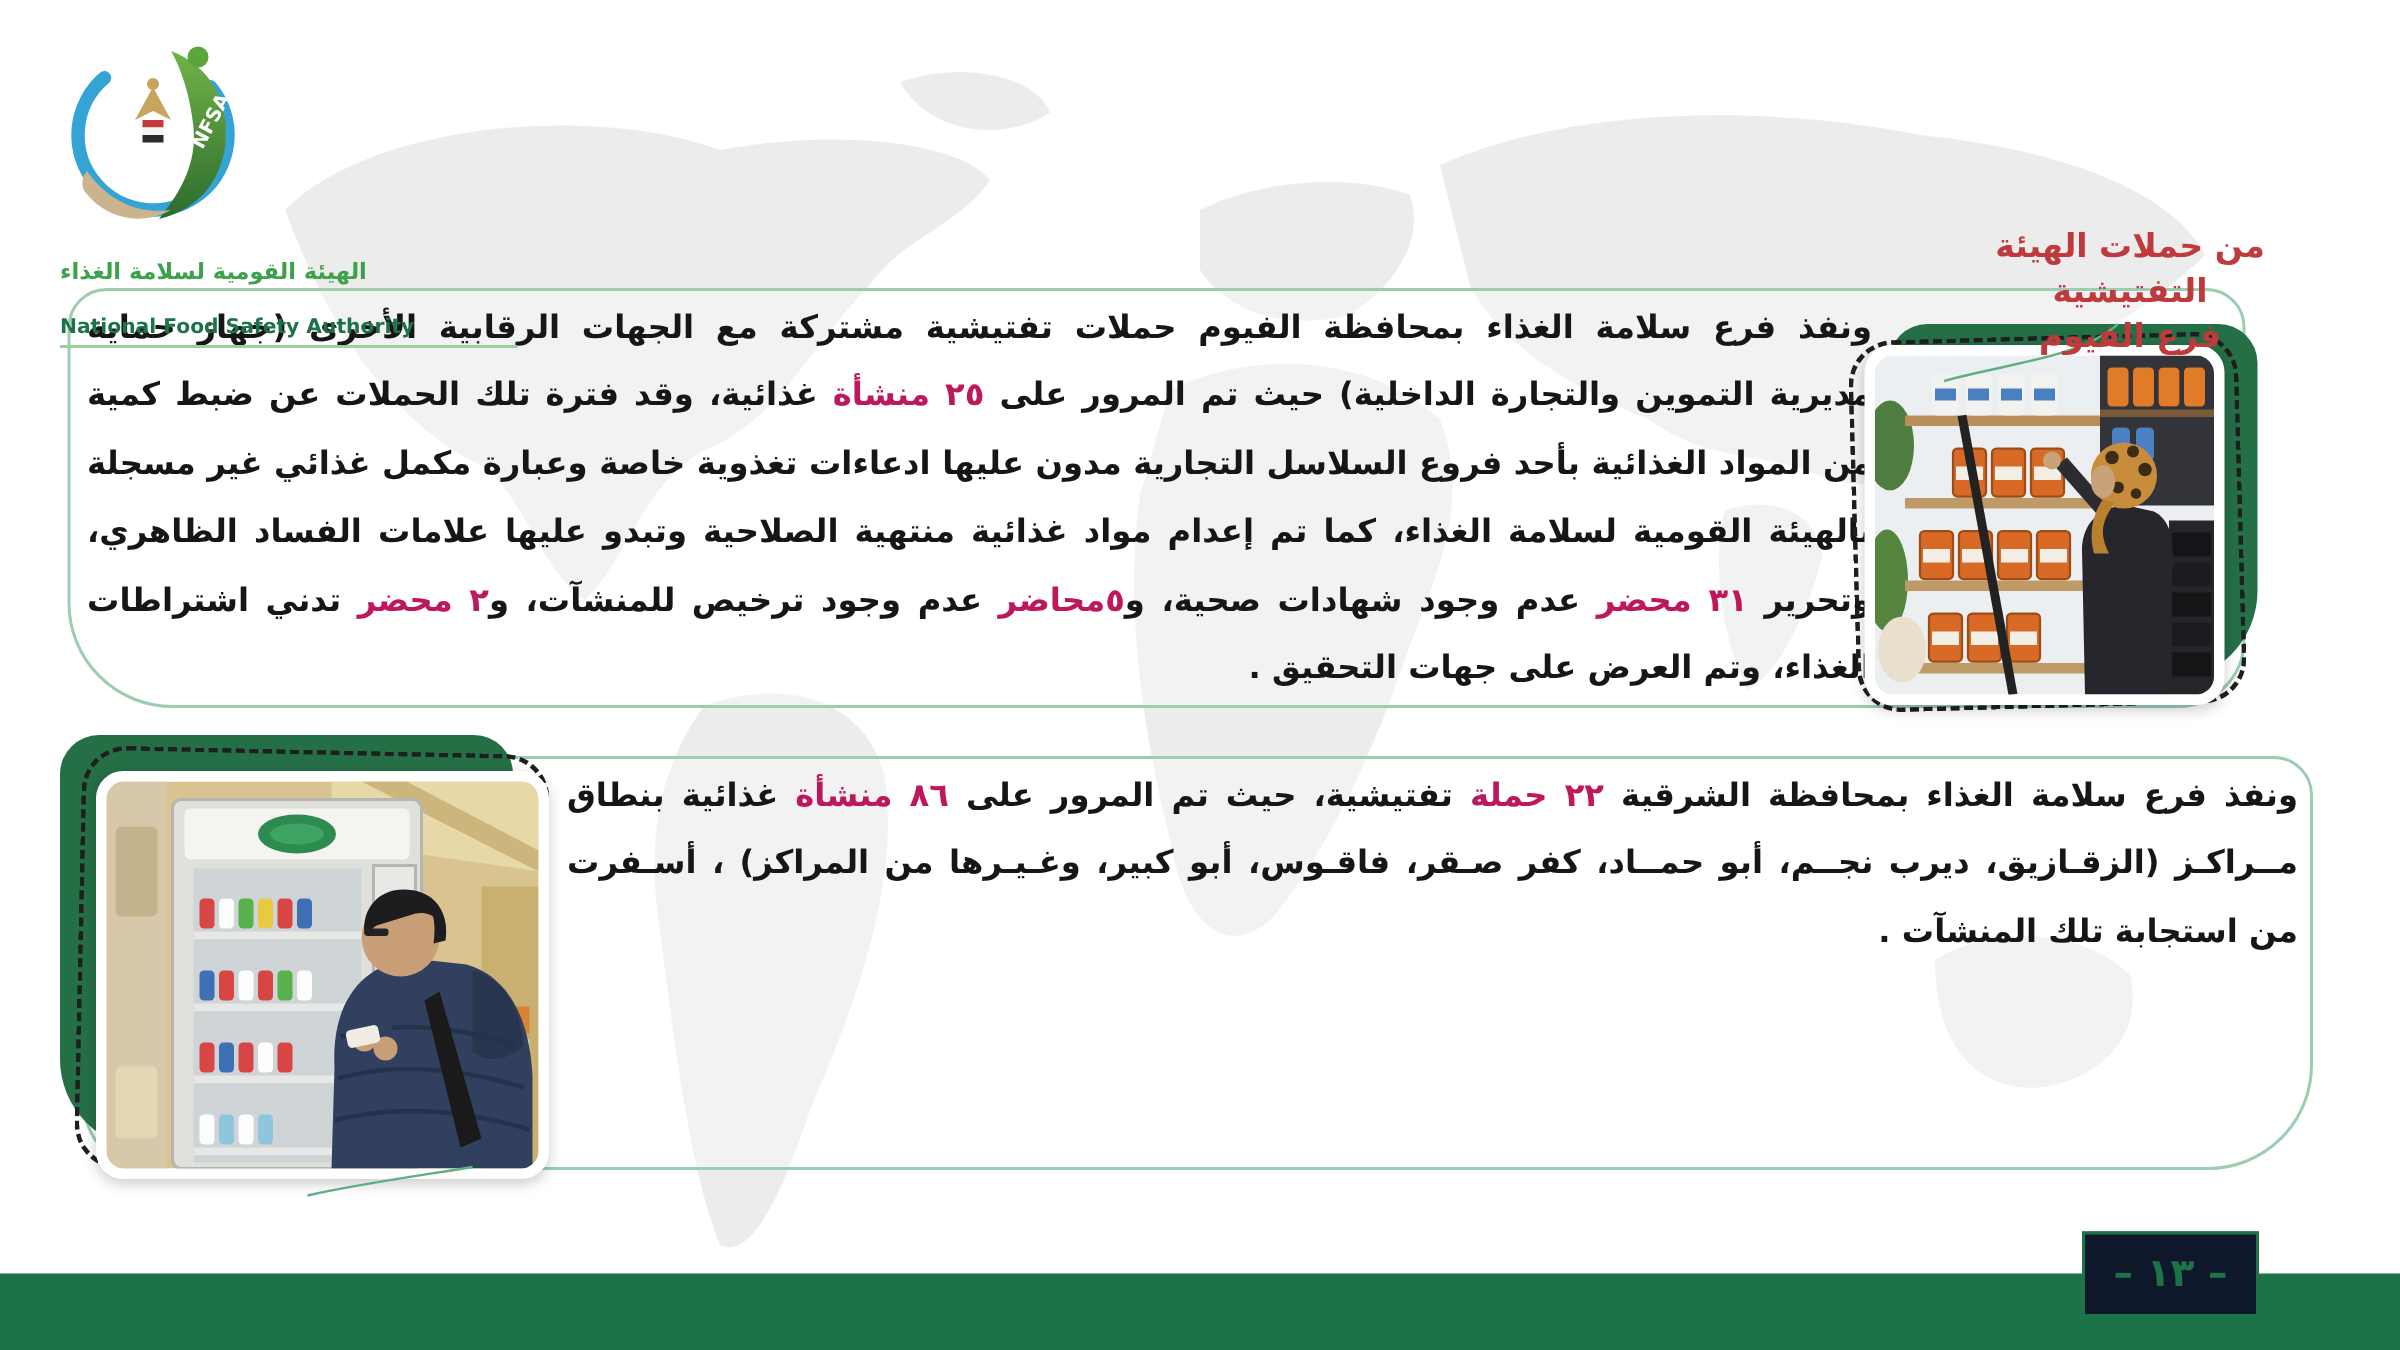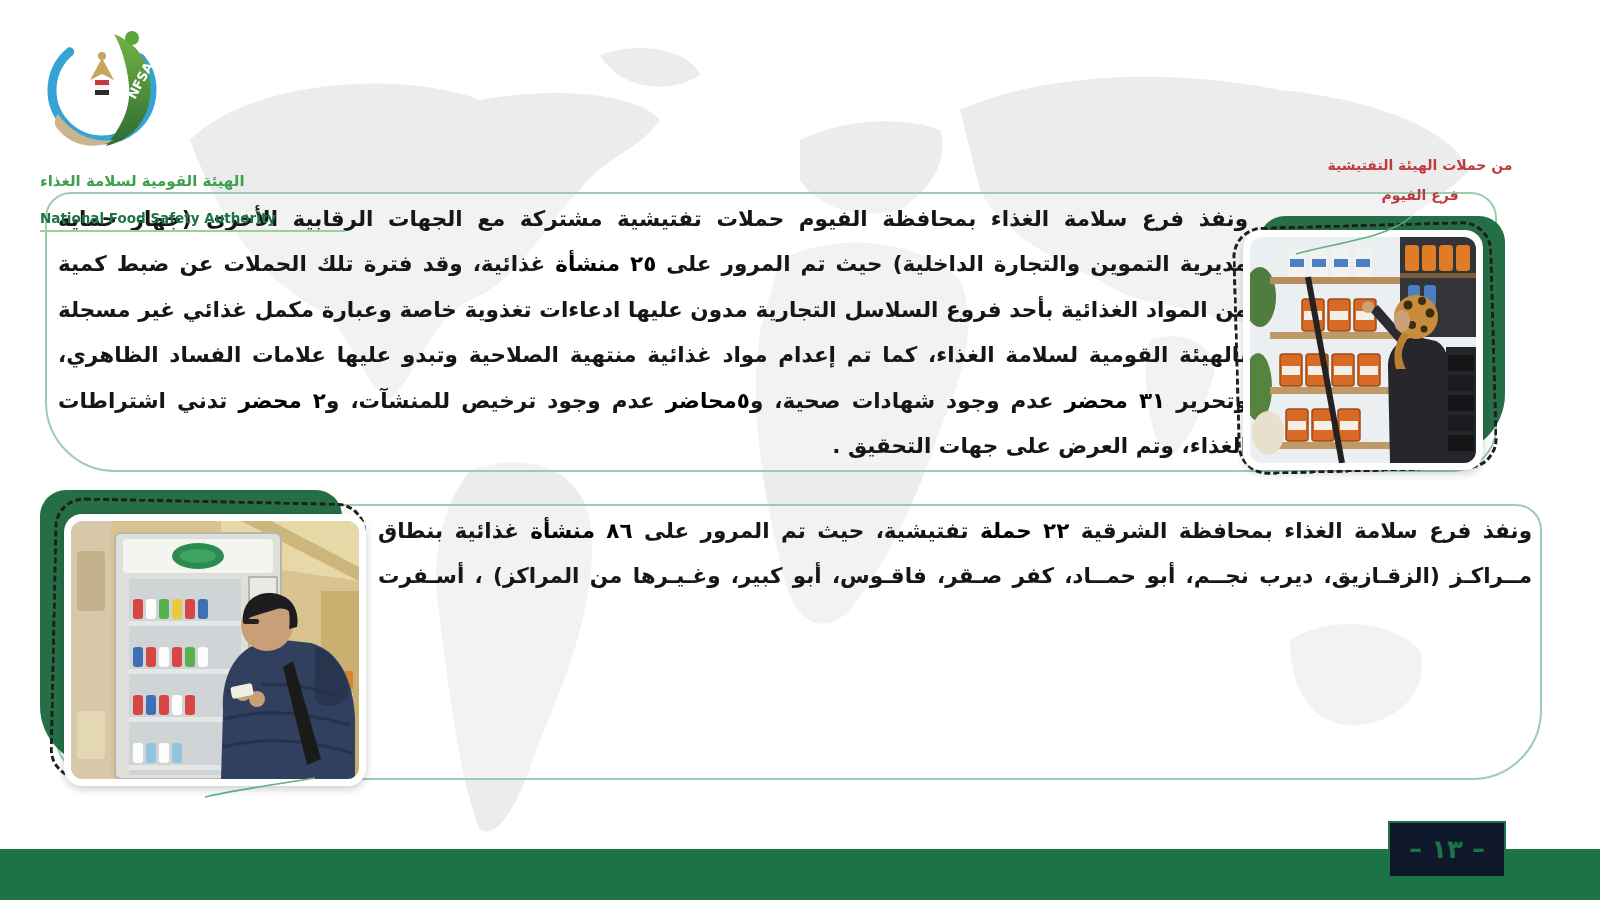--- a/index.html
+++ b/index.html
@@ -12,35 +12,35 @@
   .worldmap{position:absolute;left:0;top:0;z-index:0;}
 
   
   .logo{position:absolute;left:40px;top:28px;width:320px;z-index:5;direction:ltr;text-align:left;}
   .logo-ar{margin-top:16px;color:#3da14b;font-size:15px;font-weight:700;letter-spacing:1px;}
   .logo-en{color:#1d7348;font-size:13.5px;font-weight:700;margin-top:20px;}
   .logo-rule{height:2px;background:#9ccf9f;margin-top:4px;width:305px;}
 
   
   .cap{position:absolute;color:#bf3a3d;font-weight:700;z-index:6;}
-  .cap-fayoum{left:1280px;top:150px;width:280px;text-align:center;font-size:14px;line-height:30px;}
+  .cap-fayoum{left:1280px;top:150px;width:280px;text-align:center;font-size:22px;line-height:30px;}
   .cap-sharqia{left:30px;top:798px;width:340px;text-align:center;font-size:20px;line-height:28px;}
 
   
   .box{position:absolute;border:2px solid #9ccdb0;background:rgba(255,255,255,0.35);z-index:1;}
   .box1{left:45px;top:192px;width:1452px;height:280px;border-radius:26px 26px 45px 70px;}
   .box2{left:55px;top:504px;width:1487px;height:276px;border-radius:26px 26px 70px 45px;}
 
   .textblock{position:absolute;z-index:2;color:#161616;}
   .tb1{left:58px;top:196px;width:1190px;}
   .tb2{left:378px;top:508px;width:1154px;}
   .tline{height:45.4px;line-height:45.4px;font-size:21.5px;font-weight:700;text-align:right;
          overflow:hidden;white-space:nowrap;}
   .tline.just{white-space:normal;text-align:justify;text-align-last:justify;}
-  .tline .hl{color:#000000;}
+  .tline .hl{color:#be185d;}
 
   
   .card{position:absolute;z-index:3;}
   .card .greenback{position:absolute;background:#256f47;}
   .card .dash{position:absolute;border:3px dashed #1f1f1f;}
   .card .frame{position:absolute;background:#fff;box-shadow:0 3px 9px rgba(0,0,0,.2);}
   .card1{left:1243px;top:216px;width:262px;height:256px;}
   .card1 .greenback{left:16px;top:0;width:246px;height:238px;border-radius:26px 26px 60px 26px;}
   .card1 .dash{left:-8px;top:8px;width:260px;height:248px;border-radius:30px;transform:rotate(-1.6deg);}
   .card1 .frame{left:0;top:14px;width:240px;height:240px;border-radius:18px;padding:7px;}
@@ -199,20 +199,21 @@
           <path d="M160,98 C150,112 150,120 156,132 L146,132 C142,118 146,104 152,96 Z" fill="#b9812f"></path>
         </g>
       </svg>
     </div>
   </div>
 
   <div class="box box2"></div>
   <div class="textblock tb2">
       <div class="tline just"><span>ونفذ فرع سلامة الغذاء بمحافظة الشرقية </span><span class="hl">٢٢ حملة</span><span> تفتيشية، حيث تم المرور على </span><span class="hl">٨٦ منشأة</span><span> غذائية بنطاق</span></div>
       <div class="tline just"><span>مــراكـز (الزقـازيق، ديرب نجــم، أبو حمــاد، كفر صـقر، فاقـوس، أبو كبير، وغـيـرها من المراكز) ، أسـفرت</span></div>
+      <div class="tline"><span>من استجابة تلك المنشآت .</span></div>
     </div>
 
   <div class="card card2">
     <div class="greenback"></div>
     <div class="dash"></div>
     <div class="frame">
       <svg width="288" height="258" viewBox="0 0 288 258">
         <rect width="288" height="258" fill="#d9c491"></rect>
         <path d="M150,0 L288,0 L288,60 L150,40 Z" fill="#e7d8a7"></path>
         <path d="M170,0 L200,0 L288,46 L288,60 Z" fill="#cdb67c"></path>

